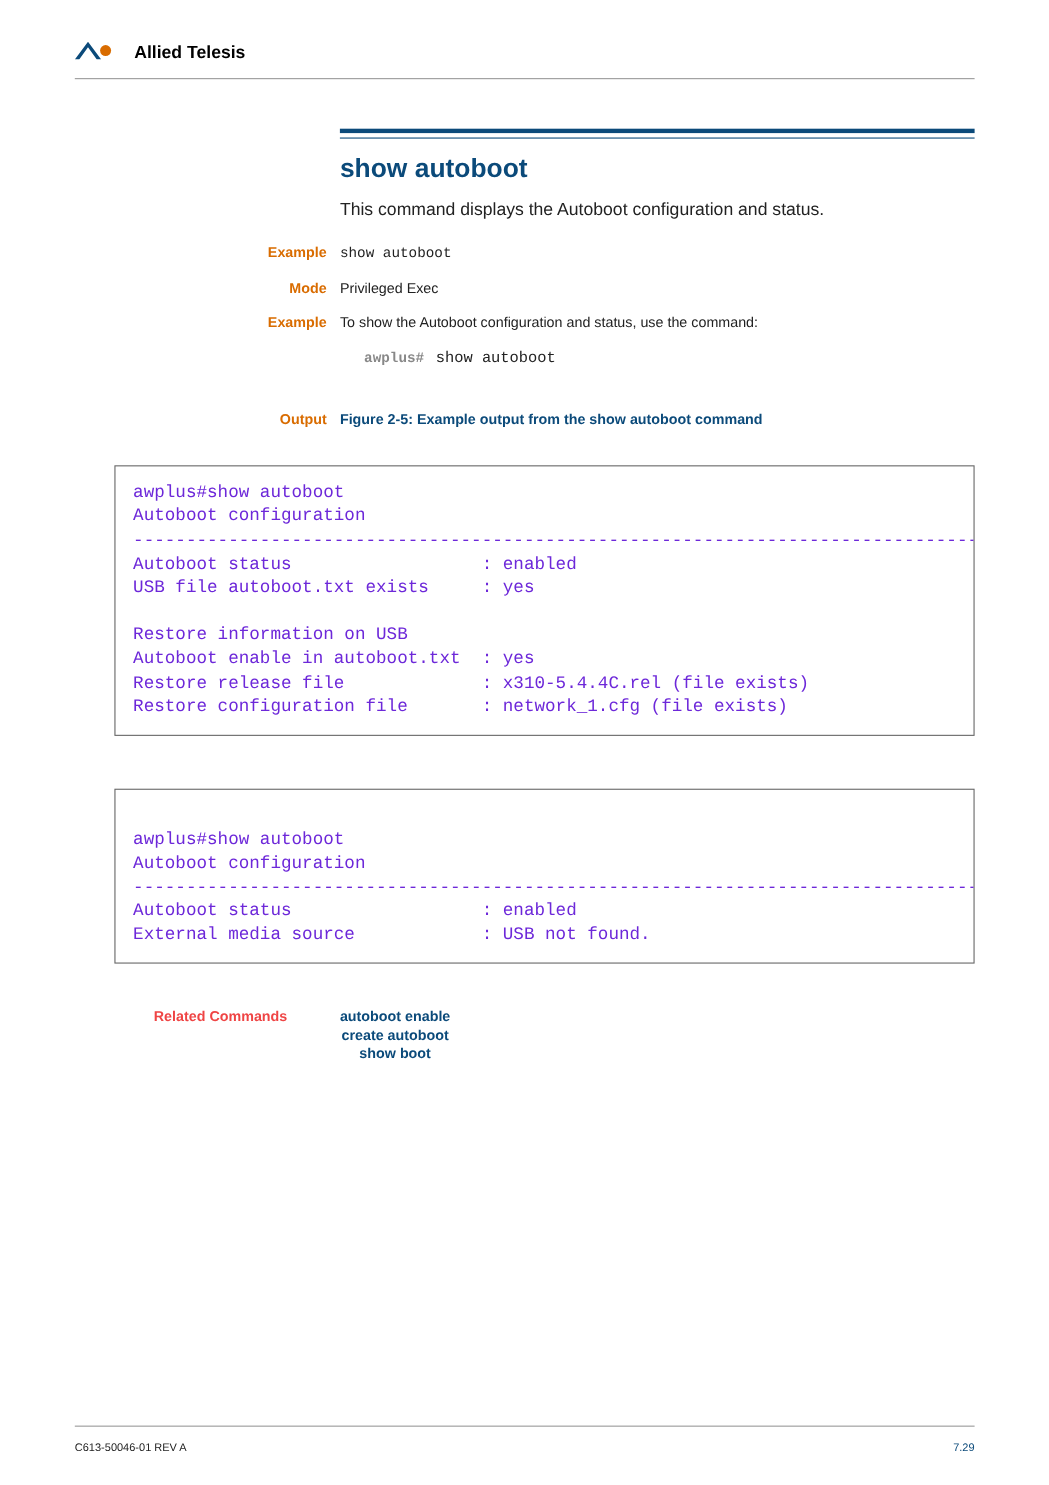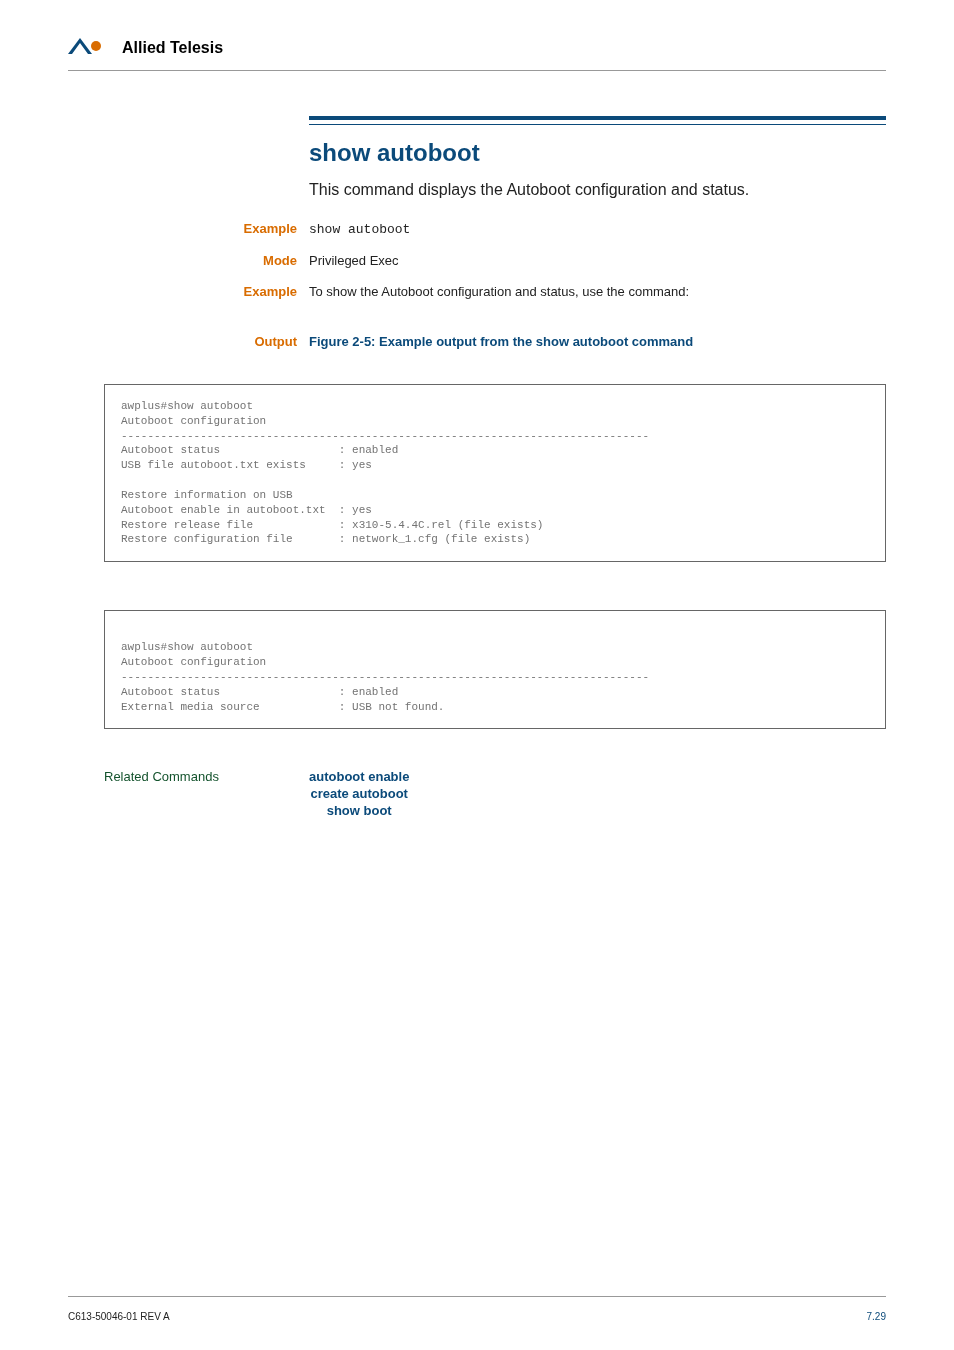--- a/index.html
+++ b/index.html
@@ -100,37 +100,37 @@
       font-size: 13px;
       margin-left: 205px;
       margin-bottom: 16px;
       line-height: 1.45;
     }
     .output-box {
       border: 1px solid #666;
       padding: 14px 16px;
       margin-bottom: 48px;
       font-family: "Courier New", Courier, monospace;
-      font-size: 11px;
-      color: #737373;
+      font-size: 16px;
+      color: #6d28d9;
       white-space: pre;
       line-height: 1.35;
       overflow: hidden;
     }
     .related-row {
       display: flex;
       align-items: flex-start;
       font-size: 13px;
     }
     .related-label {
       width: 205px;
-      text-align: left;
+      text-align: center;
       padding-right: 12px;
-      color: #14532d;
-      font-weight: normal;
+      color: #ef4444;
+      font-weight: bold;
       flex-shrink: 0;
     }
     .related-links {
       color: #0b4a7a;
       font-weight: bold;
       text-align: center;
     }
     .related-links div { margin-bottom: 2px; }
     .footer {
       position: absolute;
@@ -186,20 +186,24 @@
   <div class="row">
     <div class="row-label">Mode</div>
     <div class="row-body">Privileged Exec</div>
   </div>
 
   <div class="row">
     <div class="row-label">Example</div>
     <div class="row-body">To show the Autoboot configuration and status, use the command:</div>
   </div>
 
+  <div class="prompt-line">
+    <span class="prompt">awplus#</span>
+    <span class="prompt-cmd">show autoboot</span>
+  </div>
 
   <div class="row" style="margin-bottom:16px;margin-top:34px;">
     <div class="row-label">Output</div>
     <div class="row-body figure-caption" style="margin-left:0;">Figure 2-5: Example output from the show autoboot command</div>
   </div>
 
   <div class="output-box">awplus#show autoboot
 Autoboot configuration
 --------------------------------------------------------------------------------
 Autoboot status                  : enabled

